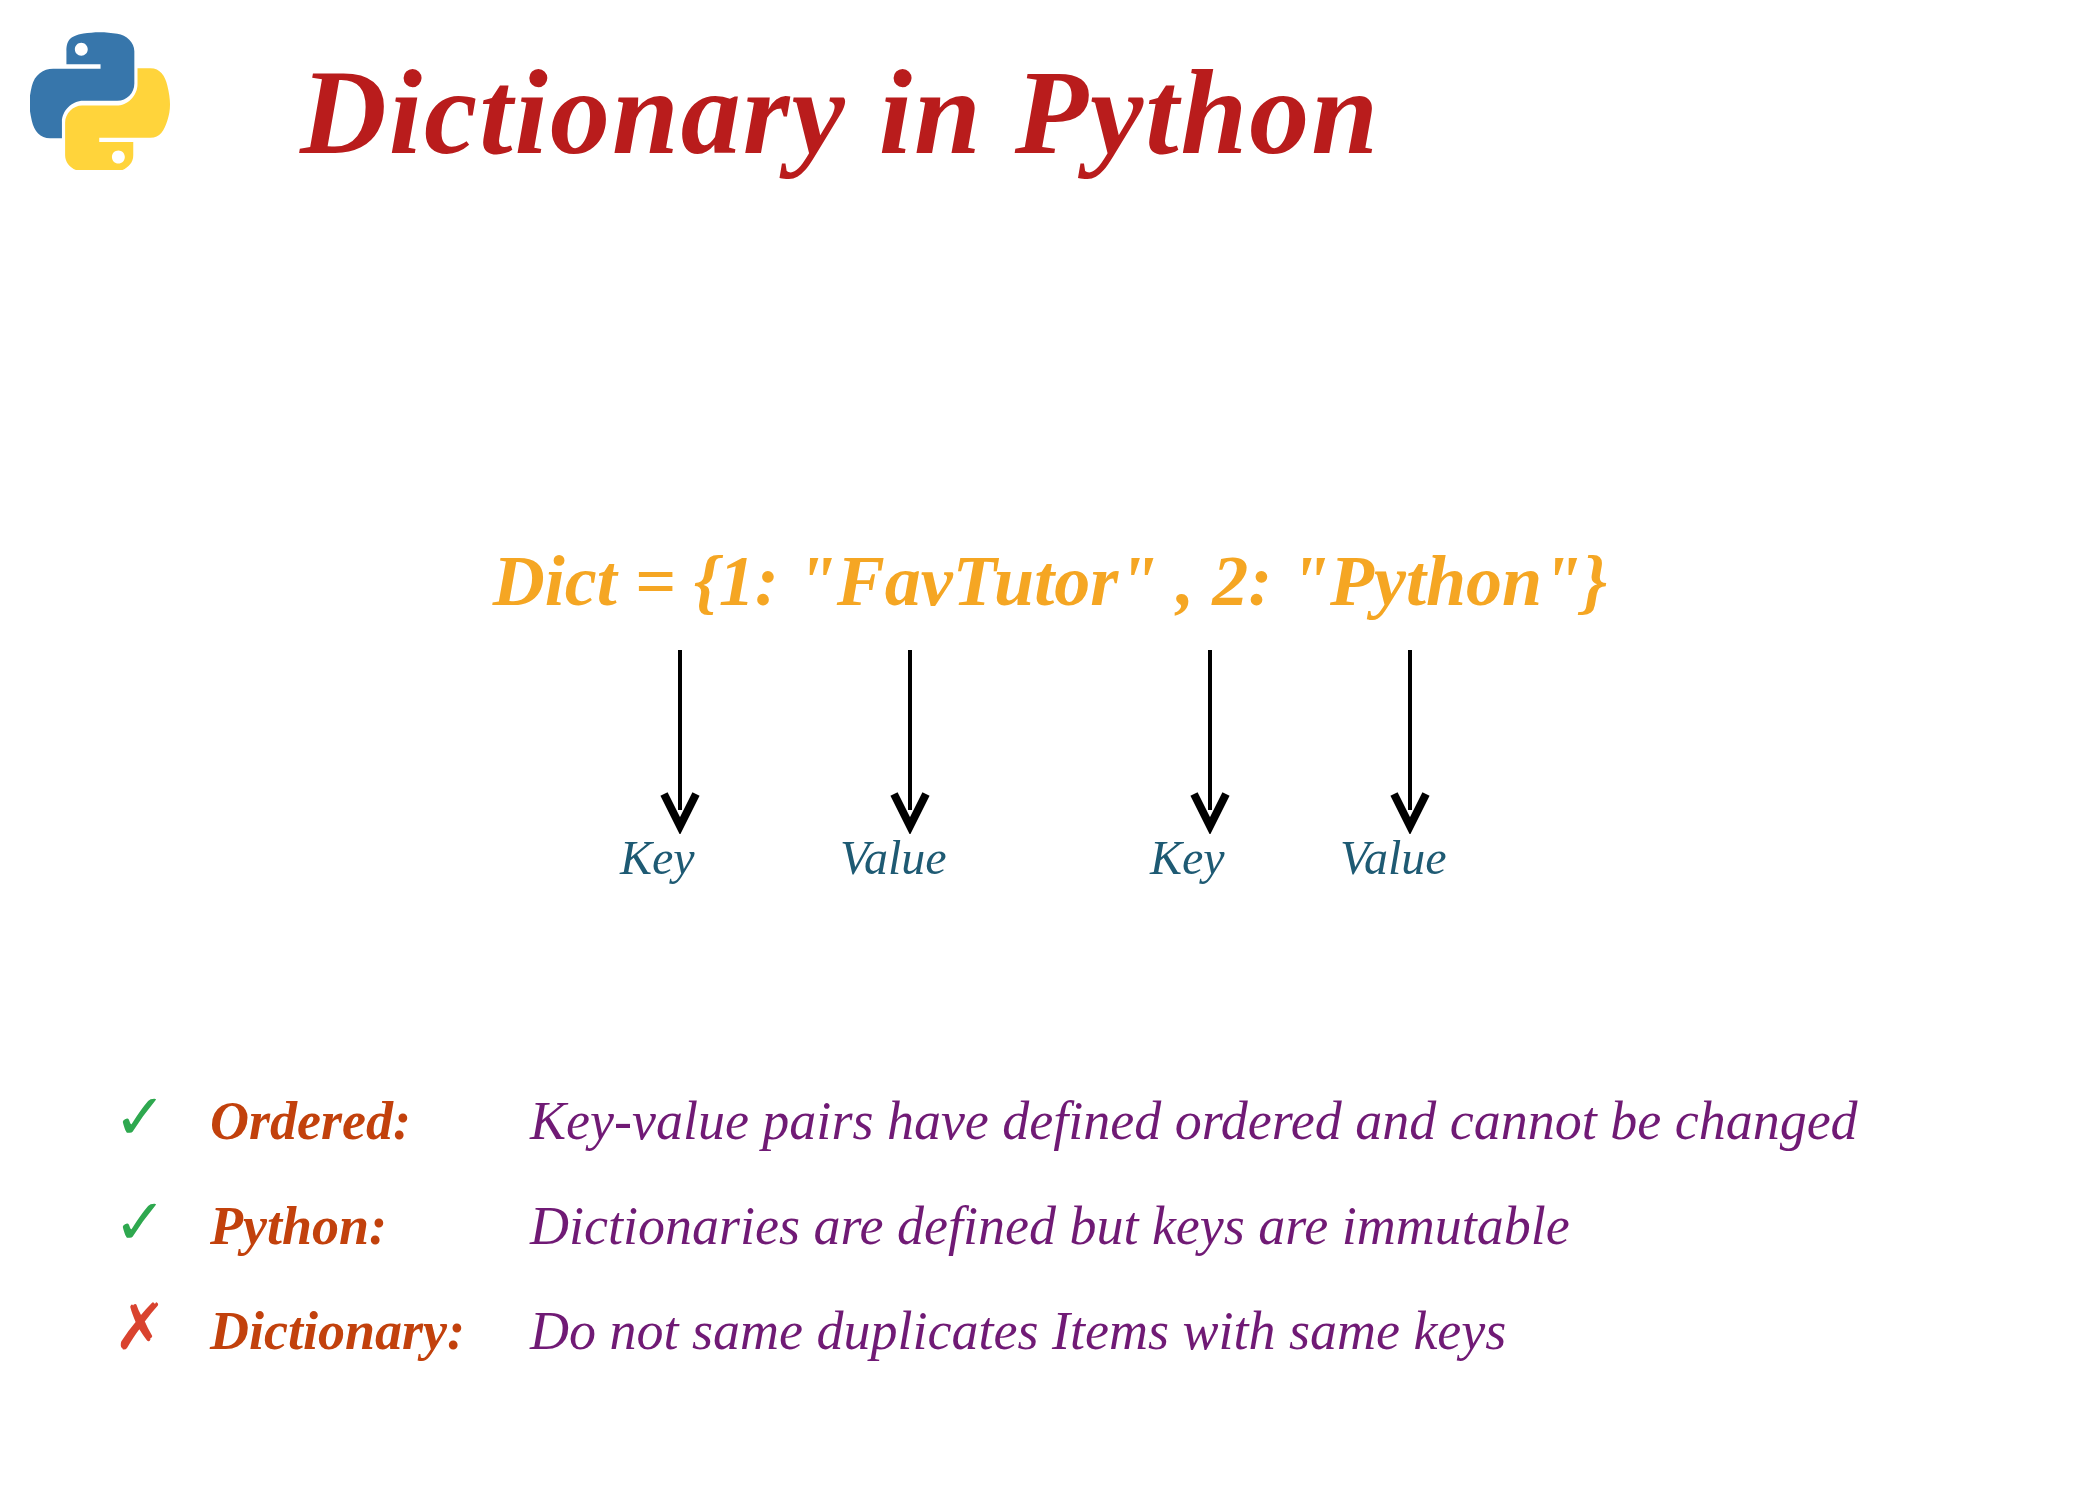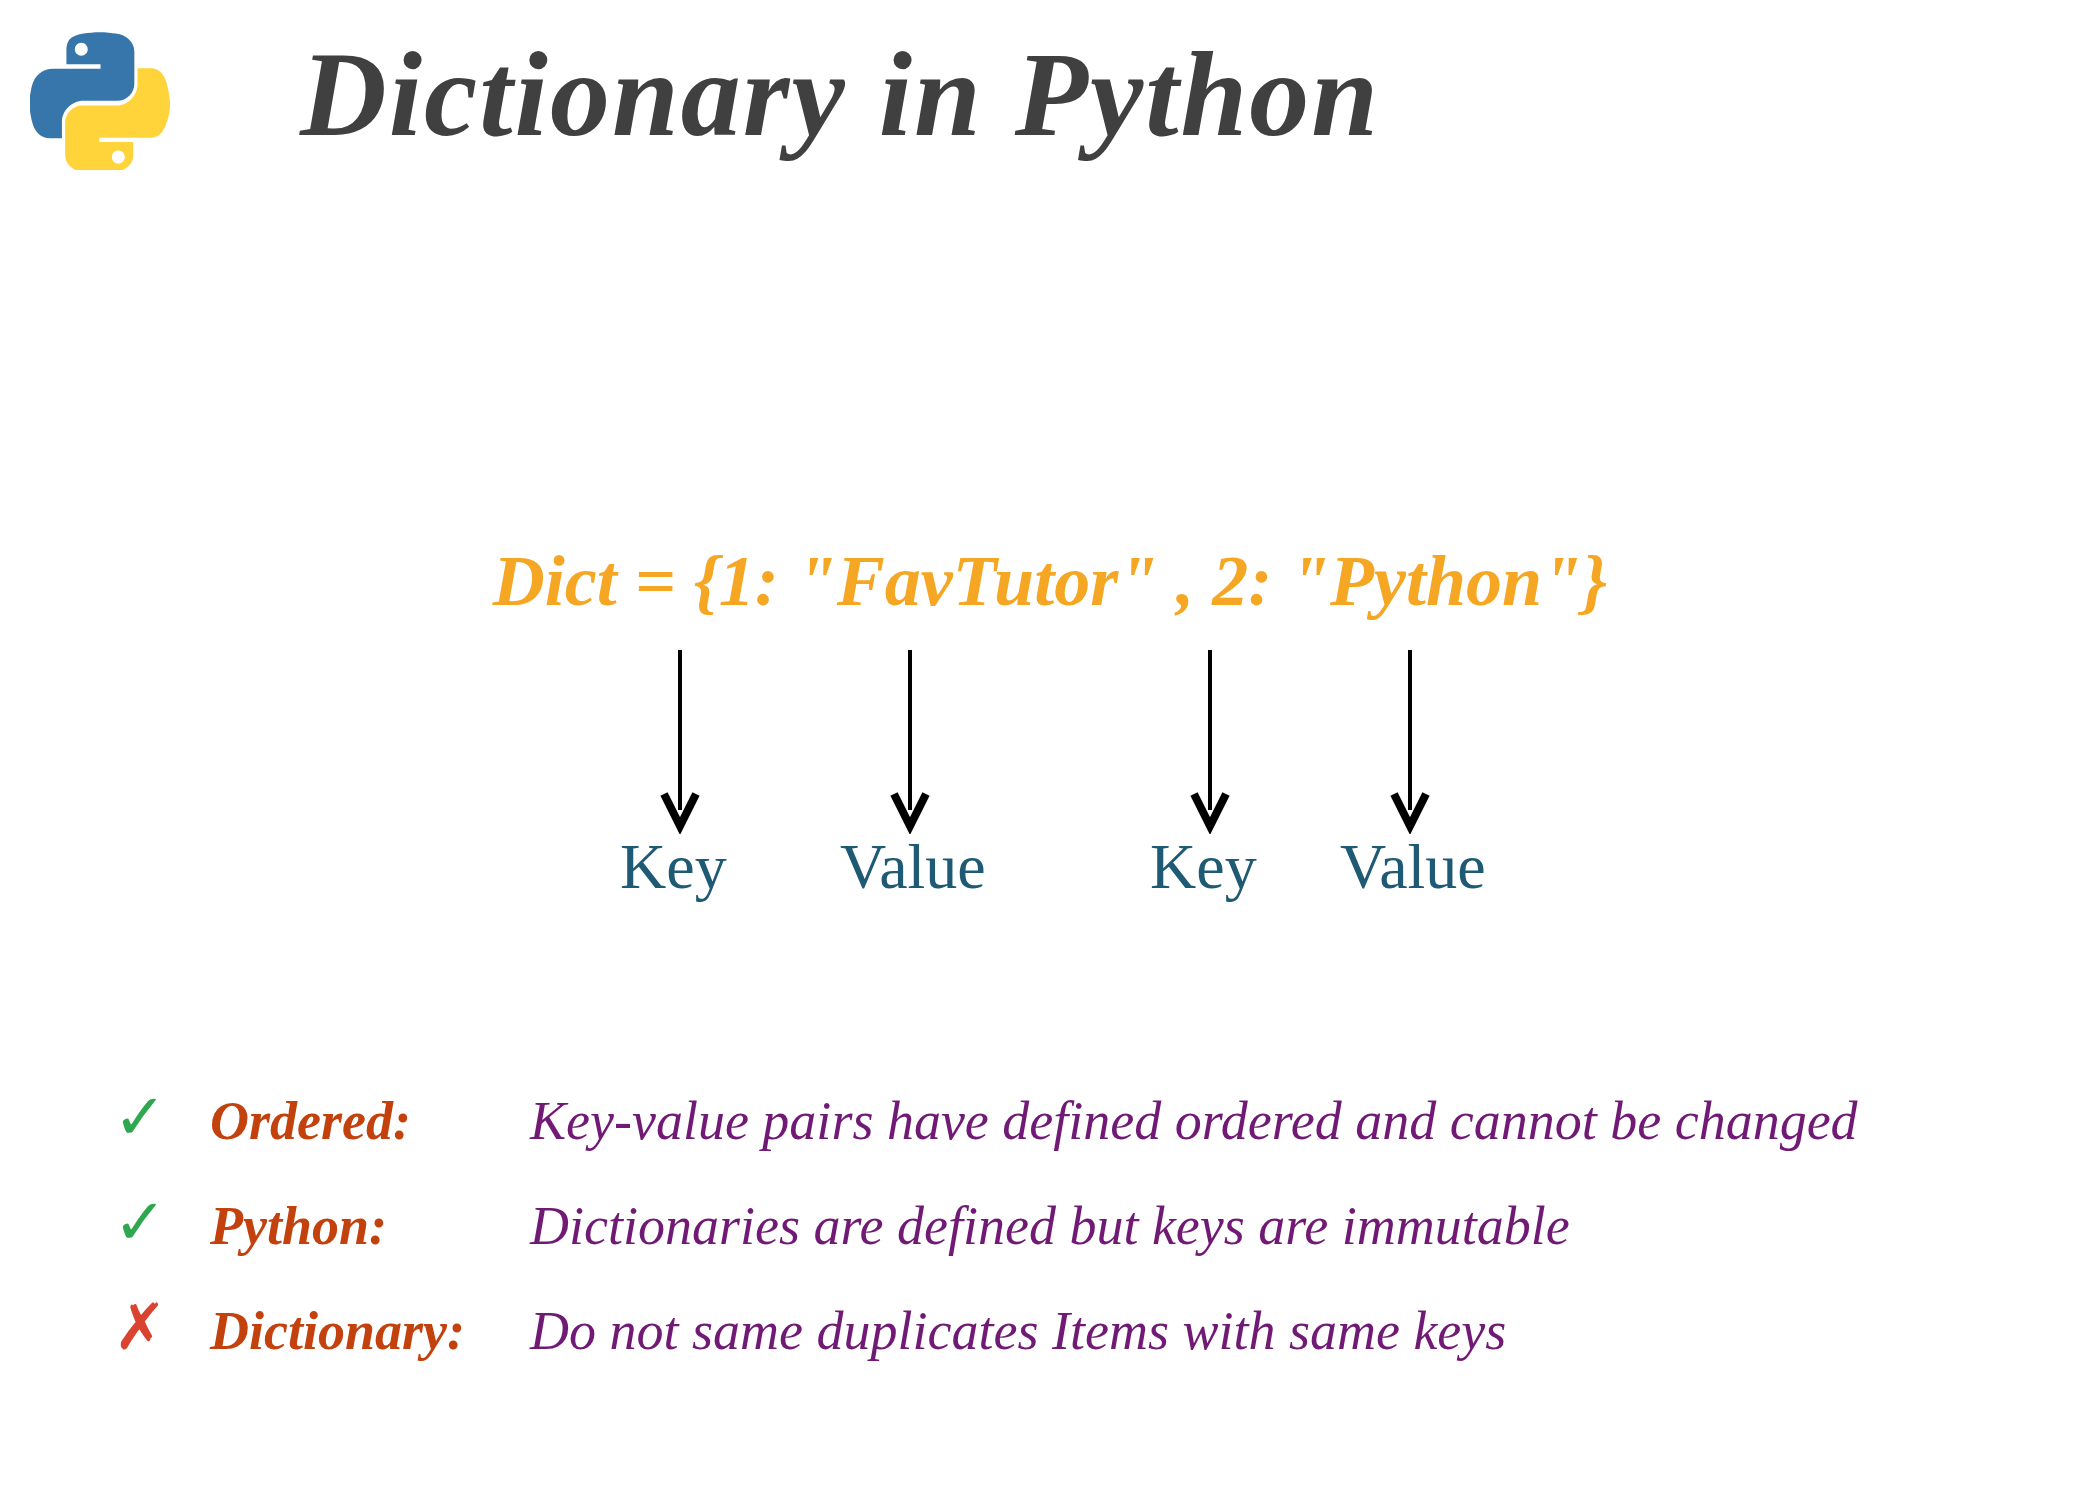--- a/index.html
+++ b/index.html
@@ -1,26 +1,26 @@
 <!DOCTYPE html>
 <html><head>
 <meta charset="utf-8">
 <style>
   * { box-sizing: border-box; margin: 0; padding: 0; }
   html, body { width: 2100px; height: 1500px; background: #fff; font-family: "Comic Sans MS", "Segoe Script", cursive; }
   .page { position: relative; width: 2100px; height: 1500px; }
 
   .logo { position: absolute; left: 30px; top: 30px; width: 140px; height: 140px; }
-  .title { position: absolute; left: 300px; top: 26px; font-size: 120px; font-style: italic; font-weight: 700; color: #404040; letter-spacing: 2px; }
+  .title { position: absolute; left: 300px; top: 44px; font-size: 120px; font-style: italic; font-weight: 700; color: #b91c1c; letter-spacing: 2px; }
 
   .code-line { position: absolute; left: 0; right: 0; top: 540px; text-align: center; font-size: 72px; font-style: italic; color: #f5a623; font-weight: 600; }
 
   .arrows { position: absolute; left: 0; top: 640px; width: 2100px; height: 200px; }
 
-  .labels-row { position: absolute; left: 0; top: 830px; width: 2100px; height: 80px; font-size: 64px; color: #1e5a73; }
+  .labels-row { position: absolute; left: 0; top: 830px; width: 2100px; height: 80px; font-size: 48px; font-style: italic; color: #1e5a73; }
   .lbl { position: absolute; }
 
   .features { position: absolute; left: 110px; top: 1080px; width: 1900px; }
   .feat { display: flex; align-items: baseline; gap: 40px; margin-bottom: 30px; font-size: 54px; }
   .feat .mark { width: 60px; font-size: 64px; font-weight: 400; text-align: center; }
   .feat .mark.check { color: #2ea84f; }
   .feat .mark.cross { color: #d9432f; }
   .feat .label { font-weight: 700; color: #c2410c; font-style: italic; min-width: 280px; }
   .feat .desc { color: #701a75; font-style: italic; }
 </style>

